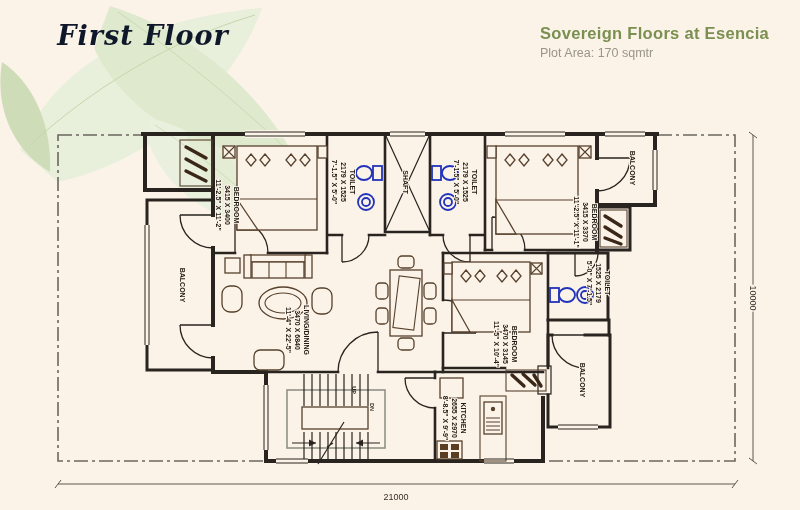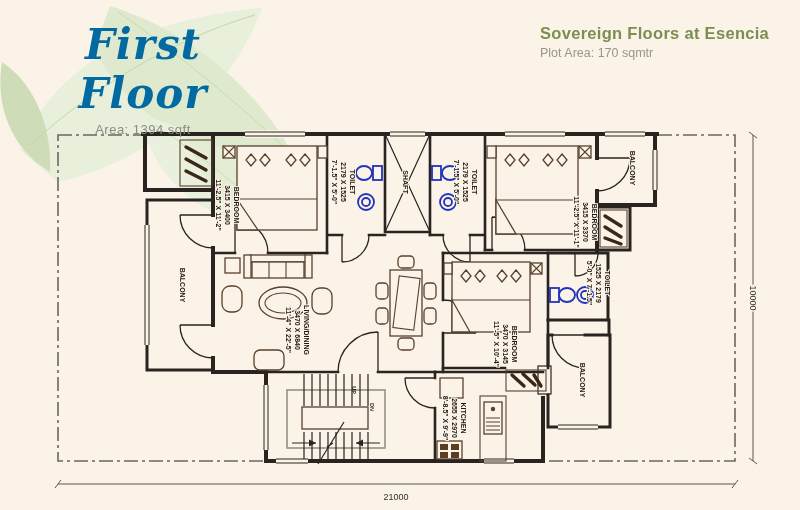--- a/index.html
+++ b/index.html
@@ -1,21 +1,21 @@
 <!DOCTYPE html>
 <html><head>
 <meta charset="utf-8">
 <style>
   html,body{margin:0;padding:0;}
   .page{position:relative;width:800px;height:510px;background:#fbf3e8;overflow:hidden;
         font-family:"Liberation Sans",sans-serif;}
   .plan-svg{position:absolute;left:0;top:0;z-index:1;}
   .hdr-left{position:absolute;left:38px;top:20px;width:210px;text-align:center;z-index:3;}
   .floor-title{font-family:"DejaVu Serif",serif;font-style:italic;font-weight:600;
-               font-size:42px;color:#0369a1;letter-spacing:1px;}
+               font-size:27px;color:#0f172a;letter-spacing:1px;}
   .floor-area{margin-top:4px;font-size:13px;color:#8b8b83;letter-spacing:.5px;}
   .hdr-right{position:absolute;left:540px;top:24px;width:256px;text-align:left;z-index:3;}
   .project-title{font-size:16.5px;font-weight:bold;color:#7a8f50;letter-spacing:.3px;}
   .plot-area{margin-top:3px;font-size:12.5px;color:#98958b;}
   
   .wall{stroke:#29241f;stroke-width:4;fill:none;stroke-linecap:square;}
   .iwall{stroke:#29241f;stroke-width:2.6;fill:none;stroke-linecap:square;}
   .twall{stroke:#29241f;stroke-width:3;fill:none;stroke-linecap:square;}
   .thin{stroke:#29241f;stroke-width:1.2;fill:none;}
   .door{stroke:#29241f;stroke-width:1.3;fill:none;}
@@ -34,21 +34,20 @@
        paint-order:stroke;stroke:#fbf3e8;stroke-width:3px;}
   .tiny{font-family:"Liberation Sans",sans-serif;font-size:5.5px;font-weight:bold;fill:#211a12;text-anchor:middle;}
 </style>
 </head>
 <body>
 
 <div class="page">
 
   <div class="hdr-left">
     <div class="floor-title">First Floor</div>
-    <div class="floor-area">Area: 1394 sqft</div>
   </div>
 
   <div class="hdr-right">
     <div class="project-title">Sovereign Floors at Esencia</div>
     <div class="plot-area">Plot Area: 170 sqmtr</div>
   </div>
 
   <svg class="plan-svg" width="800" height="510" viewBox="0 0 800 510">
 
     <g opacity="0.95">

